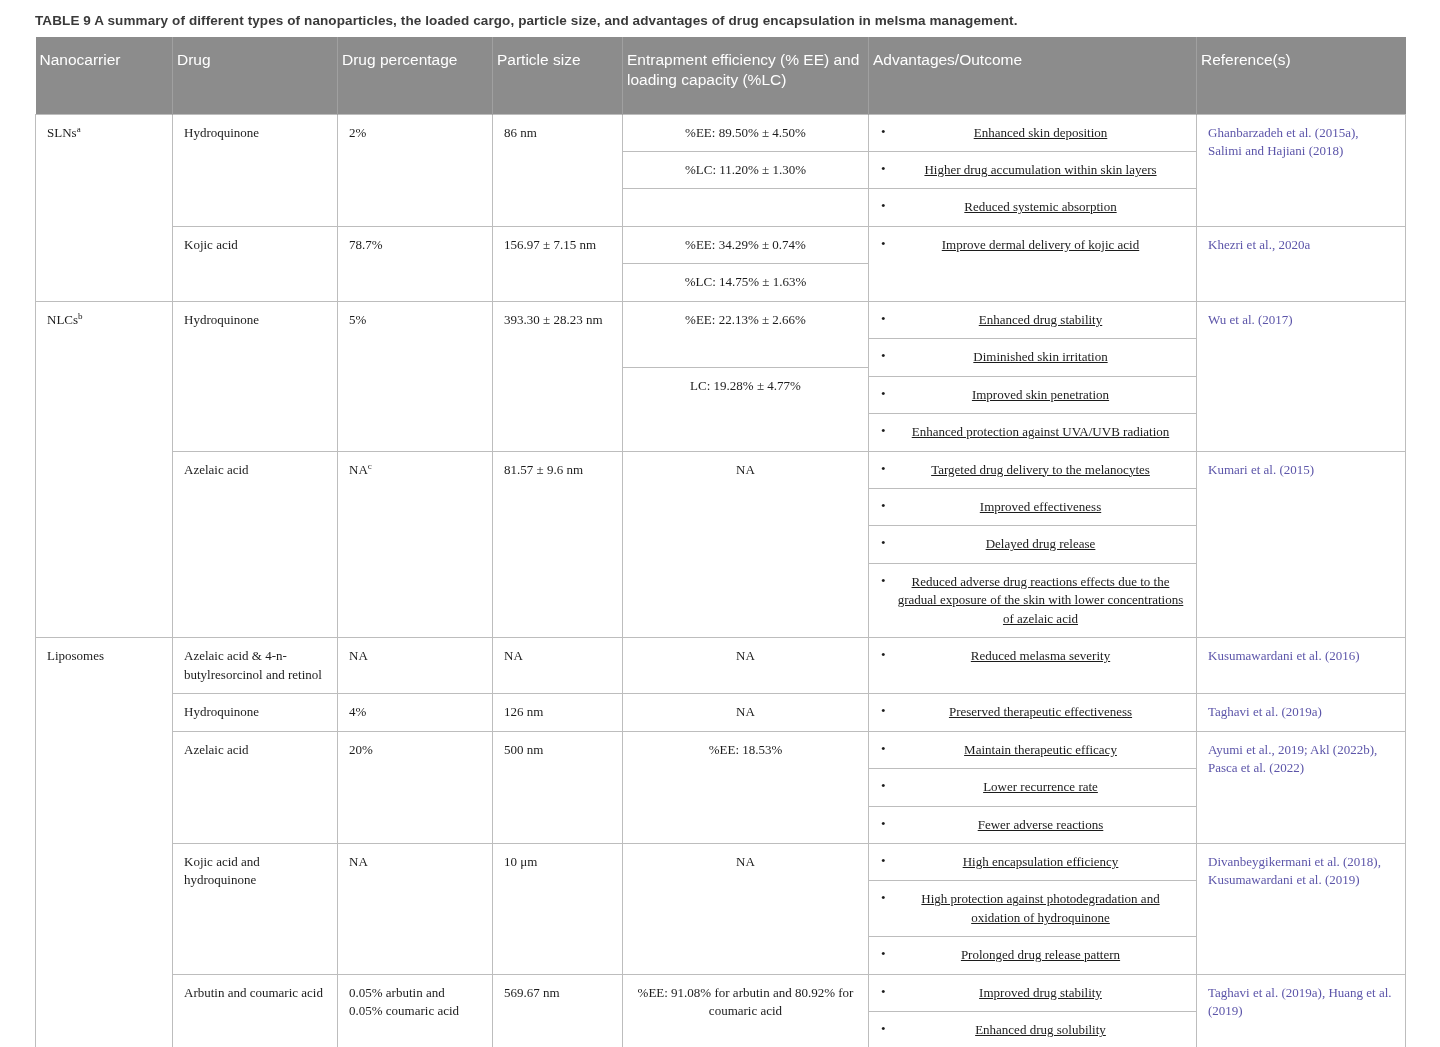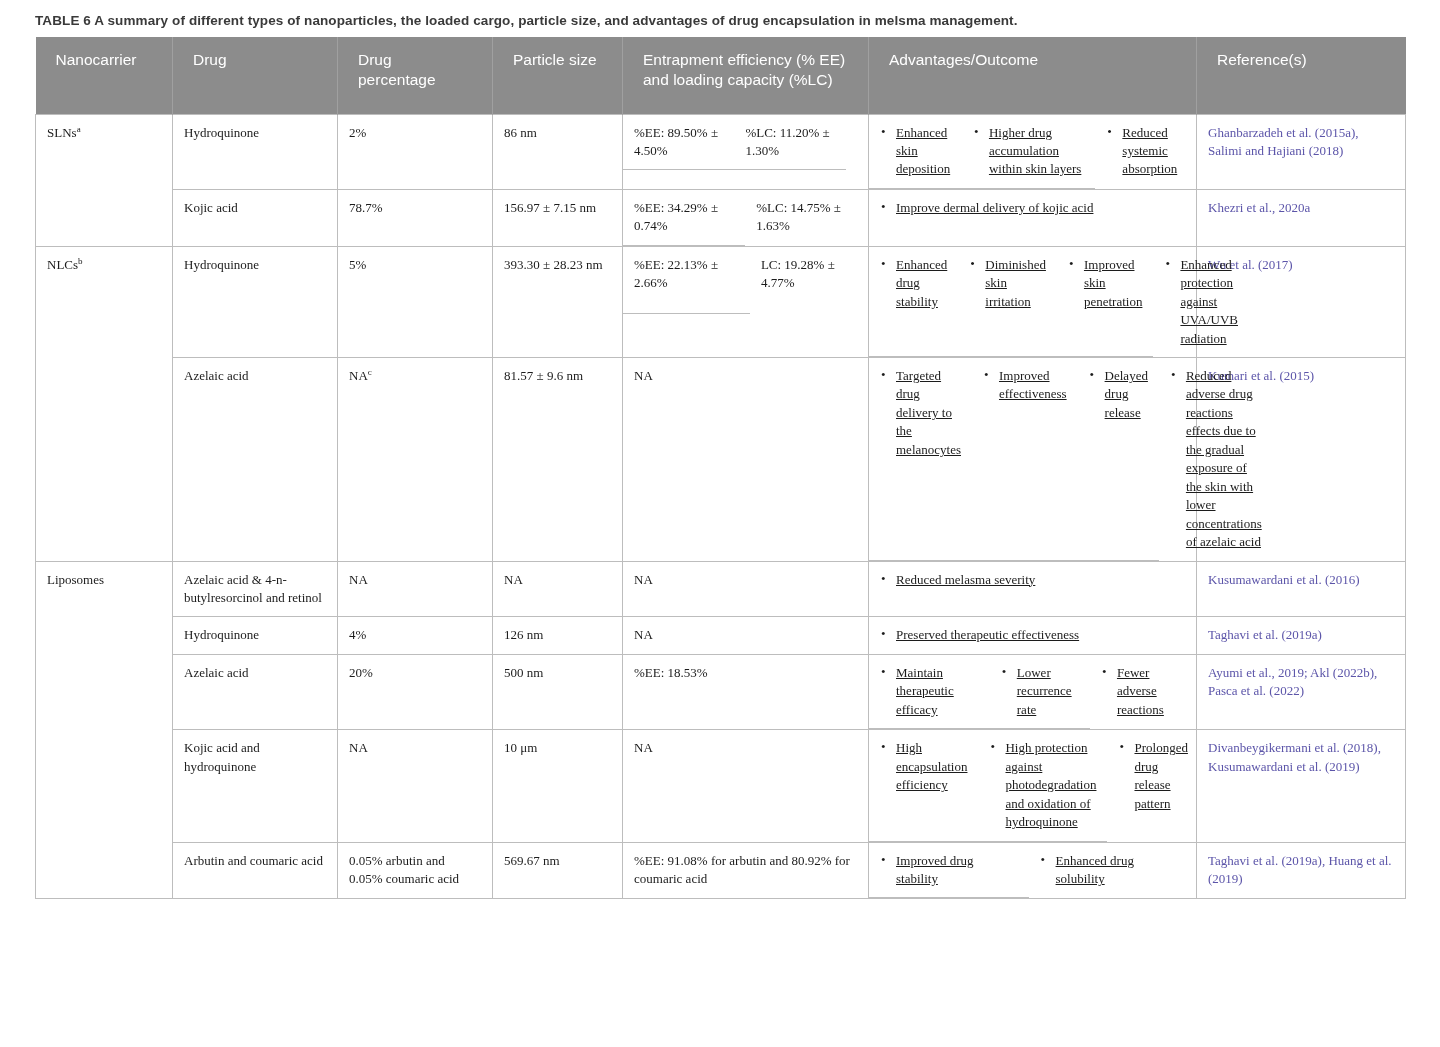--- a/index.html
+++ b/index.html
@@ -18,44 +18,44 @@
     font-family:"Liberation Sans",sans-serif;font-weight:bold;
     font-size:13.5px;color:var(--title);margin:0 0 9px 0;letter-spacing:.1px;
   }
   table{border-collapse:collapse;table-layout:fixed;width:1370px;}
   col.c-nano{width:137px;} col.c-drug{width:165px;} col.c-pct{width:155px;}
   col.c-size{width:130px;} col.c-ee{width:246px;} col.c-adv{width:328px;} col.c-ref{width:209px;}
   th{
     background:var(--header-bg);color:#ffffff;
     font-family:"Liberation Sans",sans-serif;font-weight:normal;
     font-size:15.5px;line-height:1.32;text-align:left;vertical-align:top;
-    padding:13px 20px;height:77px;border:none;border-right:1px solid var(--header-sep);
+    padding:13px 4px;height:77px;border:none;border-right:1px solid var(--header-sep);
   }
   th:last-child{border-right:none;margin-top:12px;}
   td{
     border:1px solid var(--border);vertical-align:top;
     font-size:13px;line-height:1.42;padding:9px 11px;
   }
   td.stack-cell{padding:0;}
-  .stack{display:flex;min-height:100%;}
+  .stack{display:flex;flex-direction:column;min-height:100%;text-align:center;}
   .sub{padding:9px 11px;border-bottom:1px solid var(--border);}
   .sub:last-child{border-bottom:none;flex:1 1 auto;}
   .h33{min-height:33px}.h34{min-height:34px}.h50{min-height:50px}
   .h66{min-height:66px}.h67{min-height:67px}.h68{min-height:68px}
   .bullet{padding-left:27px;position:relative;text-decoration:underline;}
   .bullet::before{content:"\2022";position:absolute;left:12px;top:8px;}
   td.ref{color:var(--reference);}
   sup{font-size:9px;line-height:0;}
 </style>
 </head>
 <body>
 
 <div class="page">
 
-  <p class="table-title">TABLE 6 A summary of different types of nanoparticles, the loaded cargo, particle size, and advantages of drug encapsulation in melsma management.</p>
+  <p class="table-title">TABLE 9 A summary of different types of nanoparticles, the loaded cargo, particle size, and advantages of drug encapsulation in melsma management.</p>
 
   <table>
     <colgroup>
       <col class="c-nano">
         <col class="c-drug">
         <col class="c-pct">
         <col class="c-size">
       <col class="c-ee">
         <col class="c-adv">
         <col class="c-ref">

